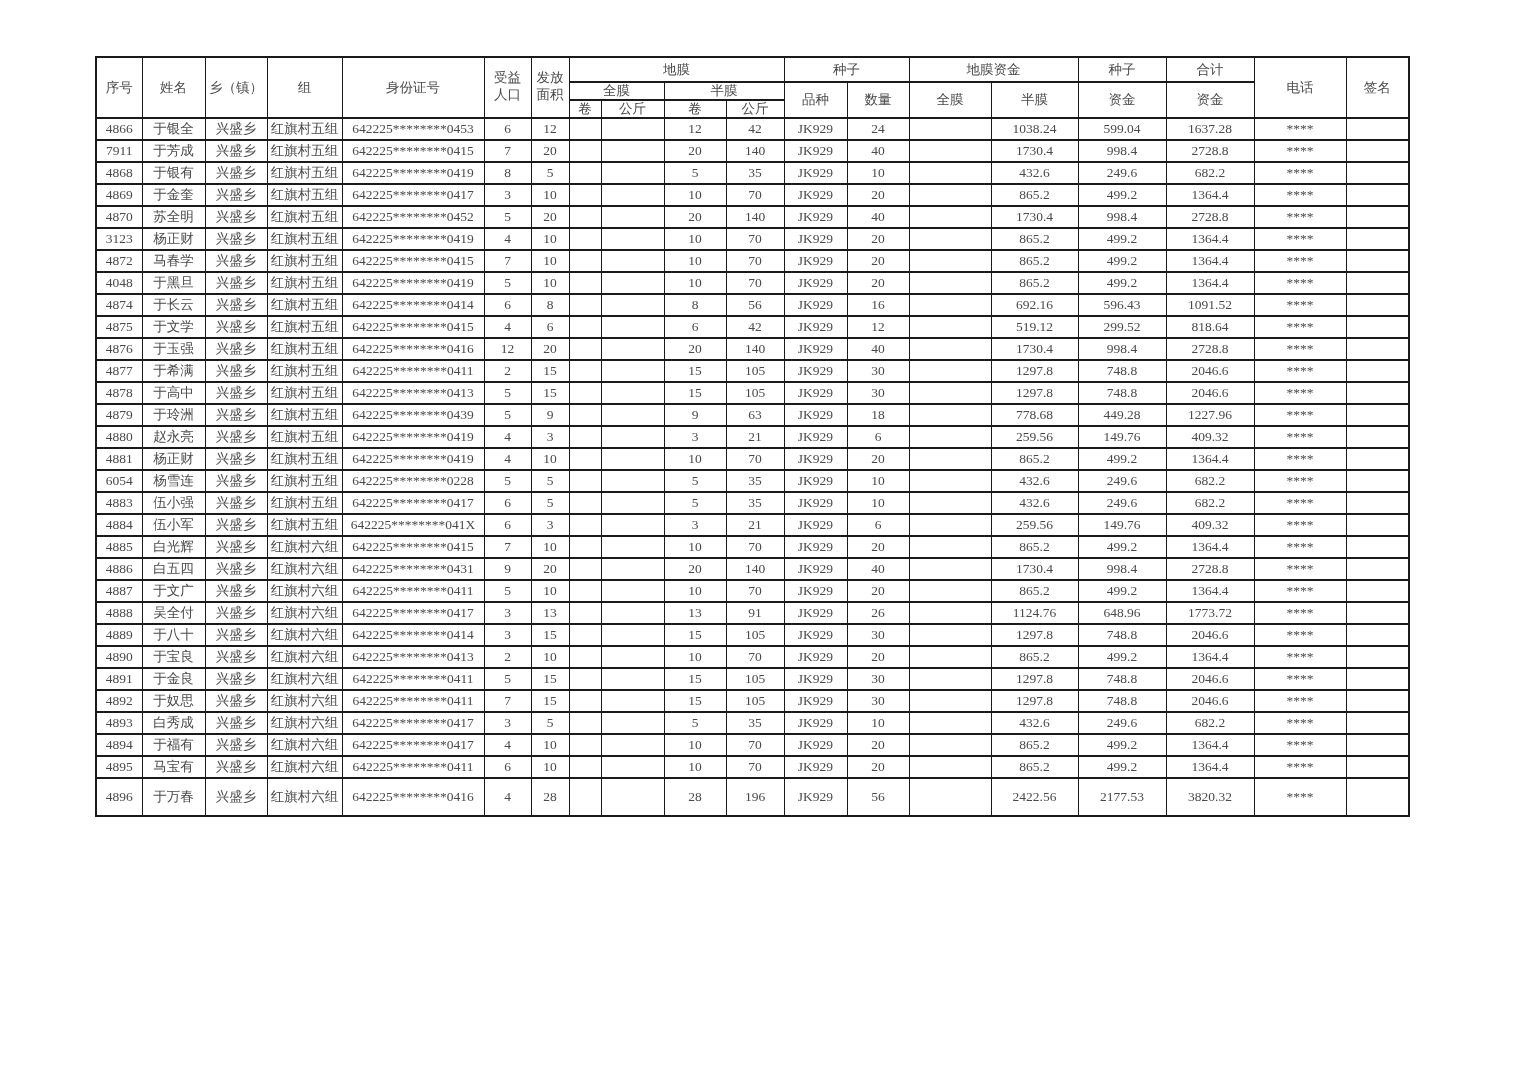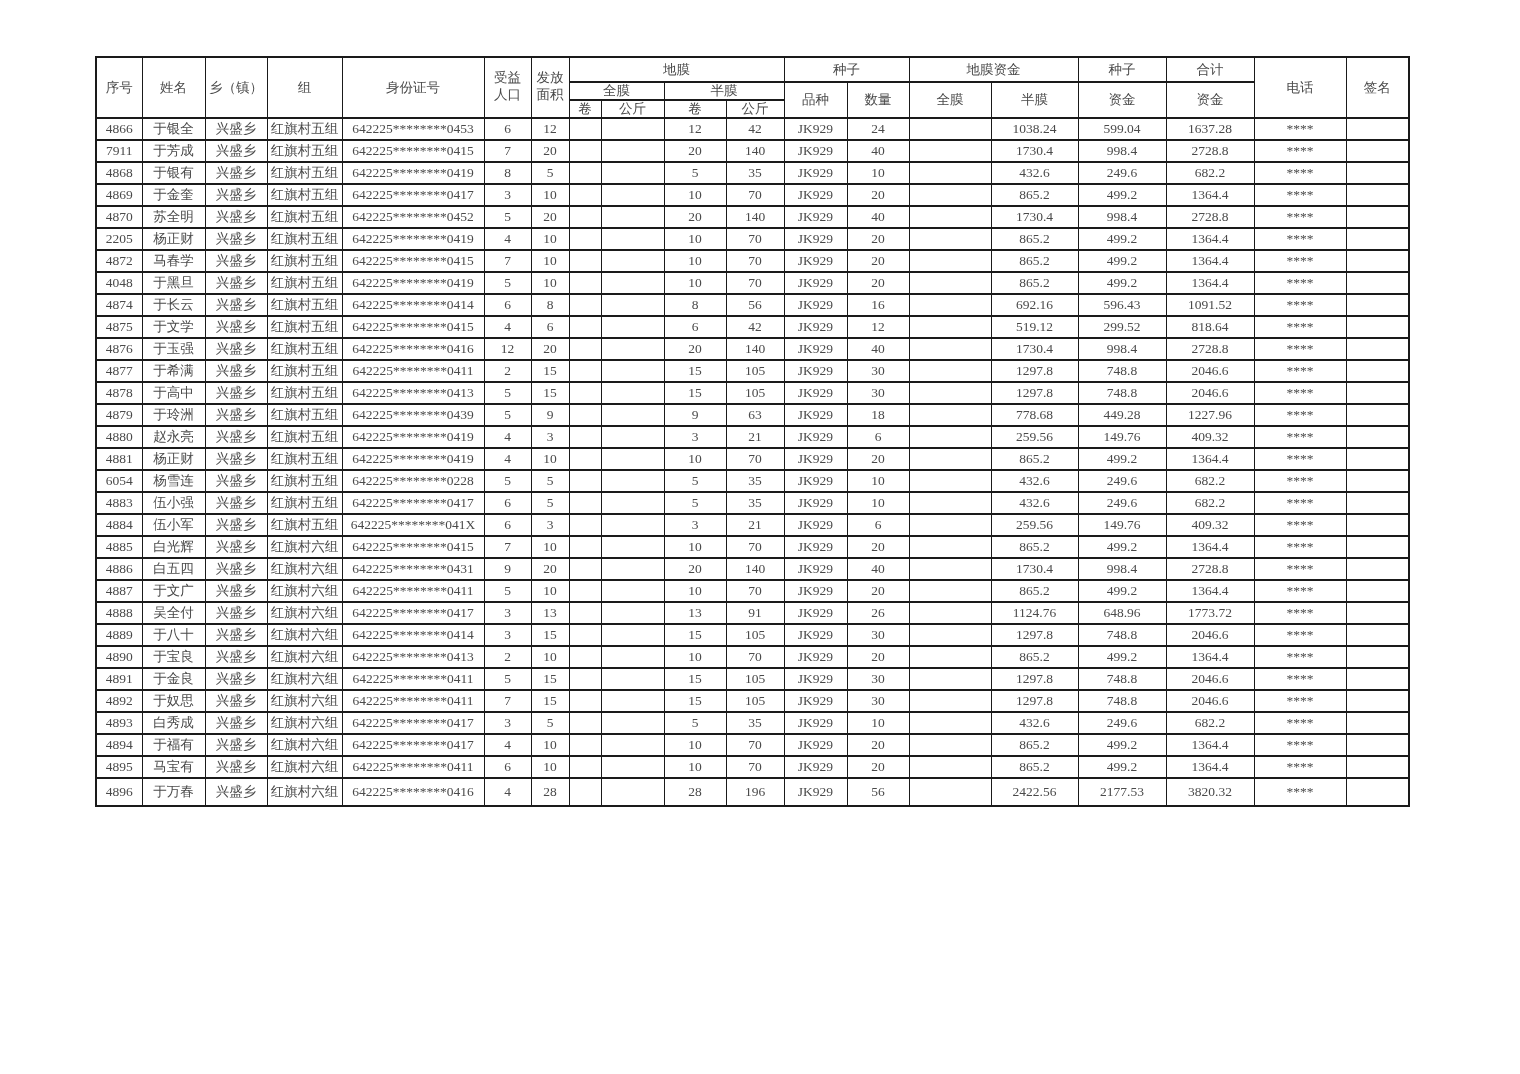--- a/index.html
+++ b/index.html
@@ -32,21 +32,21 @@
     font-size: 13.5px;
     font-weight: normal;
     line-height: 1.15;
     overflow: hidden;
     white-space: nowrap;
   }
   thead tr.h1 { height: 25px; }
   thead tr.h2 { height: 18px; }
   thead tr.h3 { height: 15px; }
   tbody tr { height: 22px; }
-  tbody tr:last-child { height: 28px; }
+  tbody tr:last-child { height: 38px; }
   .twoline div { line-height: 1.25; }
 </style>
 </head>
 <body>
 
 <div class="sheet">
   <table class="grid">
     <colgroup>
       <col style="width:46px">
         <col style="width:63px">
@@ -208,21 +208,21 @@
           <td>JK929</td>
           <td>40</td>
           <td></td>
           <td>1730.4</td>
           <td>998.4</td>
           <td>2728.8</td>
           <td>****</td>
           <td></td>
         </tr>
         <tr>
-          <td>2205</td>
+          <td>3123</td>
           <td>杨正财</td>
           <td>兴盛乡</td>
           <td>红旗村五组</td>
           <td>642225********0419</td>
           <td>4</td>
           <td>10</td>
           <td></td>
           <td></td>
           <td>10</td>
           <td>70</td>

